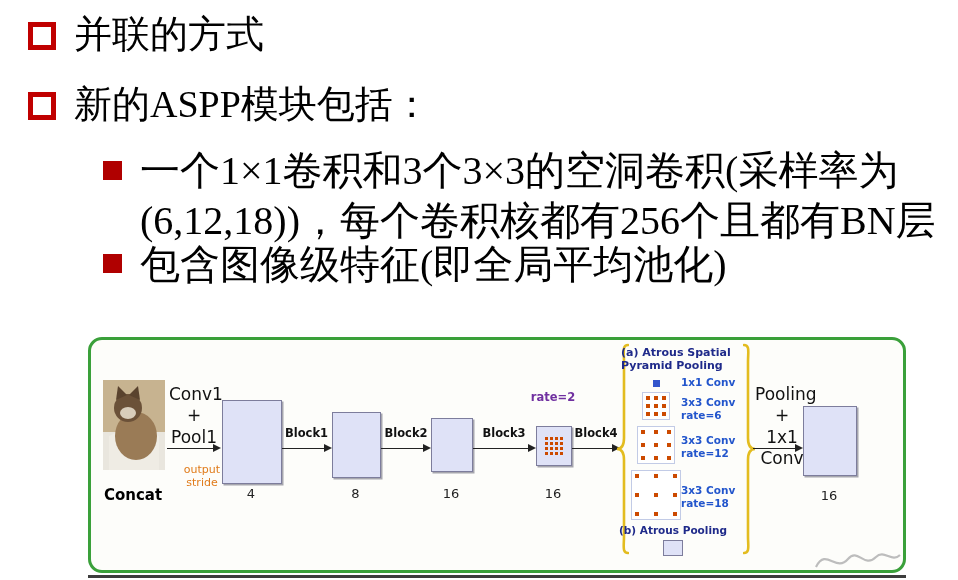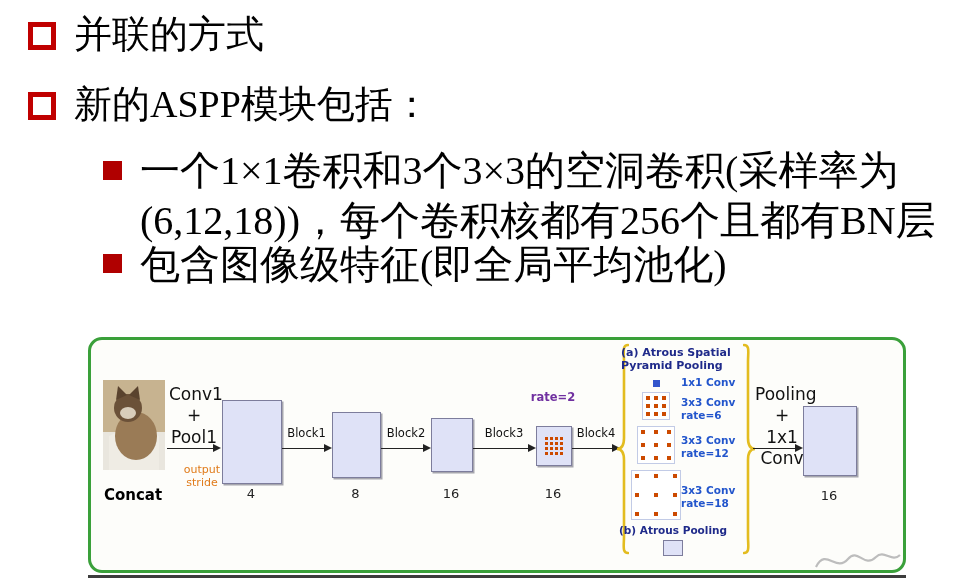--- a/index.html
+++ b/index.html
@@ -15,21 +15,21 @@
   .l1{font-size:38px;line-height:1.2;}
   .l2{font-size:40px;line-height:1.26;}
   
   .figure{position:absolute;left:88px;top:337px;width:812px;height:230px;
     border:3px solid #3aa03a;border-radius:14px;background:#fdfdfa;}
   .fg{position:absolute;}
   .block{position:absolute;background:#dfe2f7;border:1px solid #7d7d9c;box-shadow:1.5px 1.5px 0 rgba(60,60,80,.45);}
   .arrow{position:absolute;height:0;border-top:1.6px solid #222;}
   .arrow::after{content:"";position:absolute;right:-2px;top:-5px;width:0;height:0;
     border-left:8px solid #222;border-top:4px solid transparent;border-bottom:4px solid transparent;}
-  .alabel{position:absolute;font-size:11.5px;color:#111;text-align:center;}
+  .alabel{position:absolute;font-size:11.5px;color:#111;text-align:center;font-weight:bold;}
   .stride{position:absolute;font-size:13px;color:#222;text-align:center;}
   .small{font-size:17px;line-height:1.25;text-align:center;color:#111;}
   .orange{color:#e07b1a;font-size:11px;line-height:1.15;text-align:center;}
   .purple{color:#7030a0;font-size:11.5px;text-align:center;}
   .navy{color:#1f2a8a;font-weight:bold;font-size:11px;line-height:1.2;}
   .bluelab{position:absolute;color:#2255cc;font-weight:bold;font-size:10.5px;line-height:1.25;text-align:left;}
   .gridbox{position:absolute;border:1px solid #c2cbe6;background:#ffffff;padding:3px;}
   .dots{width:4px;height:4px;background:#cc4a00;}
   .d6{box-shadow:8px 0 #cc4a00,16px 0 #cc4a00,0 8px #cc4a00,8px 8px #cc4a00,16px 8px #cc4a00,0 16px #cc4a00,8px 16px #cc4a00,16px 16px #cc4a00;margin-bottom:16px;margin-right:16px;}
   .d12{box-shadow:13px 0 #cc4a00,26px 0 #cc4a00,0 13px #cc4a00,13px 13px #cc4a00,26px 13px #cc4a00,0 26px #cc4a00,13px 26px #cc4a00,26px 26px #cc4a00;margin-bottom:26px;margin-right:26px;}

